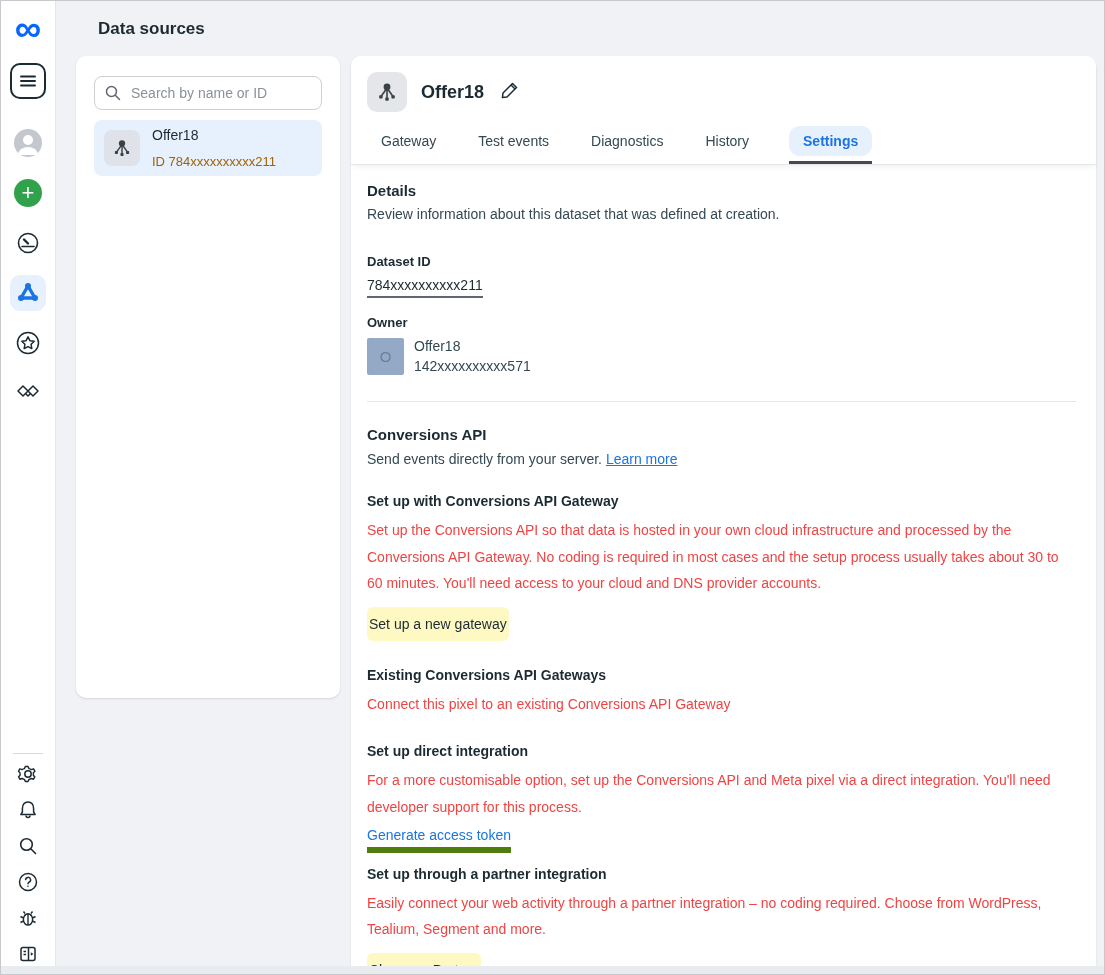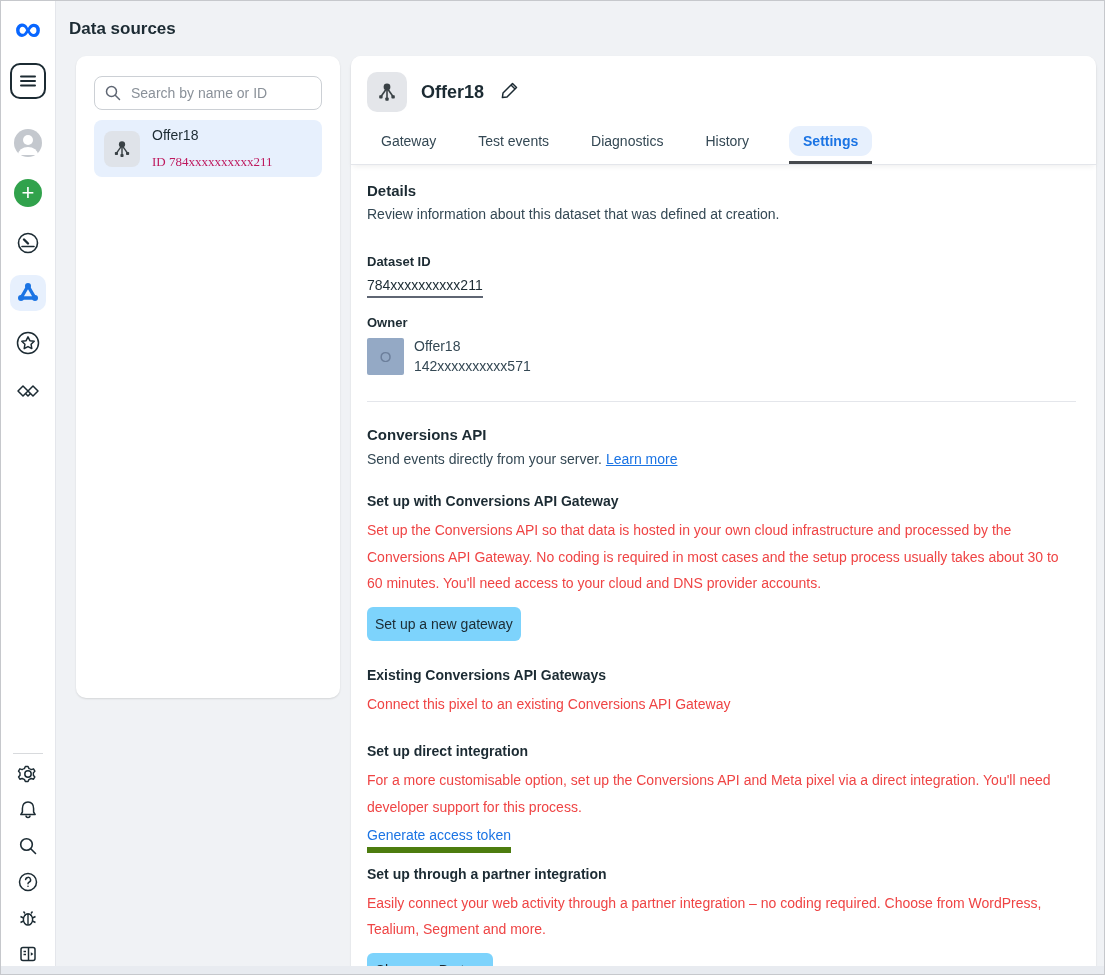--- a/index.html
+++ b/index.html
@@ -22,21 +22,21 @@
   .create-btn { margin-top:14px; }
   .create-circle { width:28px; height:28px; border-radius:50%; background:#31a24c; color:#fff; display:flex; align-items:center; justify-content:center; font-size:22px; font-weight:400; line-height:1; }
   .nav-icon { margin-top:14px; }
   .nav-icon.active { background:#e7f0fd; border-radius:10px; }
   .rail-spacer { flex:1; }
   .rail-divider { width:30px; height:1px; background:#d8dadd; margin:6px 0 4px; flex:none; }
   .rail-bottom-icon { width:32px; height:32px; display:flex; align-items:center; justify-content:center; cursor:pointer; margin-bottom:4px; flex:none; }
   .rail svg { display:block; }
 
   
-  .topbar { position:absolute; left:44px; top:0; right:0; height:55px; display:flex; align-items:center; padding-left:24px; }
+  .topbar { position:absolute; left:73px; top:0; right:0; height:55px; display:flex; align-items:center; padding-left:24px; }
   .topbar h1 { font-size:17px; font-weight:700; color:#1c2b33; }
 
   
   .side-card {
     position:absolute; left:75px; top:55px; width:264px; height:642px;
     background:#fff; border-radius:10px; box-shadow:0 1px 2px rgba(0,0,0,.12);
     padding:20px 18px;
   }
   .search-box { position:relative; }
   .search-box input {
@@ -45,21 +45,21 @@
     font-family:"Liberation Sans", sans-serif;
   }
   .search-box input::placeholder { color:#8a9199; }
   .search-box .mag { position:absolute; left:10px; top:8px; }
   .ds-item {
     margin-top:10px; background:#e7f0fd; border-radius:8px;
     display:flex; align-items:center; padding:7px 10px; gap:12px; cursor:pointer;
   }
   .ds-item .sq-icon { background:#dfe3e9; }
   .ds-item-name { font-size:14px; color:#1c2b33; }
-  .ds-item-id { font-size:13px; color:#be185d; margin-top:11px;font-family:Liberation Serif, serif; }
+  .ds-item-id { font-size:13px; color:#a16207; margin-top:11px; }
 
   .sq-icon { width:36px; height:36px; border-radius:8px; background:#e4e6ea; display:flex; align-items:center; justify-content:center; flex:none; }
 
   
   .main-card {
     position:absolute; left:350px; top:55px; width:745px; height:913px;
     background:#fff; border-radius:10px 10px 0 0; box-shadow:0 1px 2px rgba(0,0,0,.12);
   }
   .main-head {
     position:relative; height:108px; padding:16px 20px 0 16px;
@@ -93,22 +93,22 @@
 
   .hr { height:1px; background:#e4e6eb; margin:26px 0 0; }
   .capi { margin-top:24px; }
   .capi-sub { font-size:14px; color:#344854; margin-top:8px; }
   a.blue-link { color:#1b74e4; text-decoration:underline; cursor:pointer; }
 
   .sub-sec { margin-top:26px; }
   .sub-sec h3 { font-size:14px; font-weight:700; color:#1c2b33; }
   .sub-sec p { font-size:14px; color:#ef4444; line-height:1.9; margin-top:8px; max-width:712px; }
   .gray-btn {
-    margin-top:10px; display:inline-block; background:#7dd3fc; border:none; border-radius:6px;
-    padding:9px 8px; font-size:14px; color:#1c2b33; cursor:pointer;
+    margin-top:10px; display:inline-block; background:#fef9c3; border:none; border-radius:6px;
+    padding:9px 2px; font-size:14px; color:#1c2b33; cursor:pointer;
     font-family:"Liberation Sans", sans-serif;
   }
   .token-link { display:inline-block; font-size:14px; color:#1b74e4; margin-top:6px; border-bottom:6px solid #4d7c0f; padding-bottom:4px; cursor:pointer; }
   .tight { margin-top:13px; }
   .bottom-strip { position:absolute; left:0; right:0; bottom:0; height:8px; background:#e8ebf0; }
 </style>
 </head>
 <body>
 
 <div class="screen">

